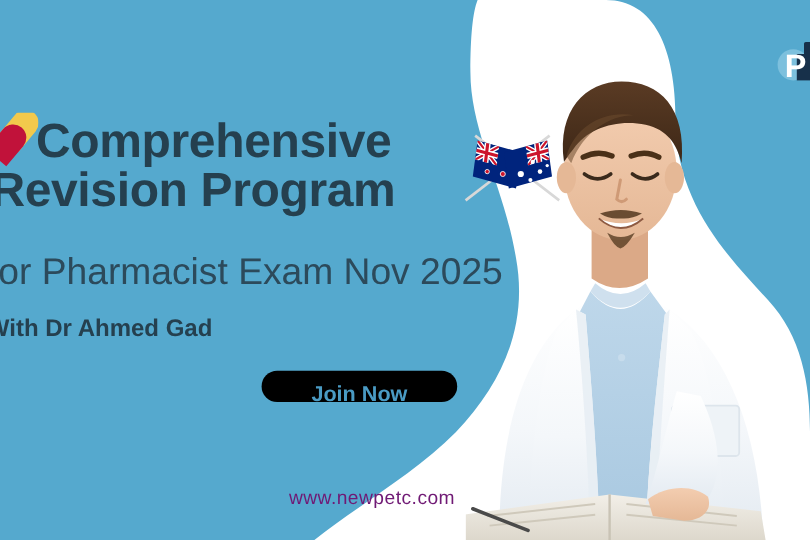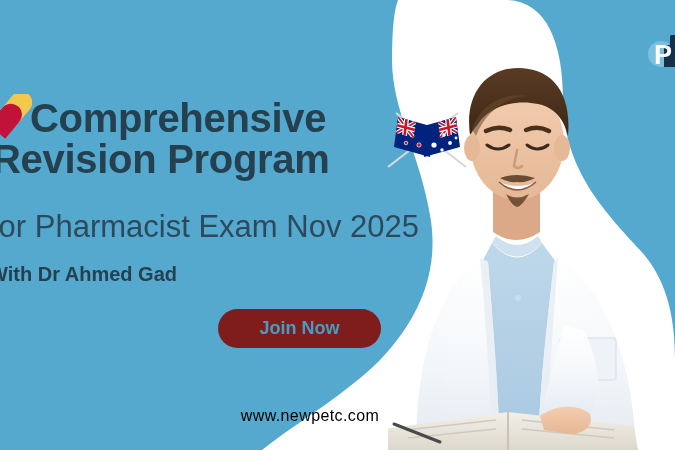--- a/index.html
+++ b/index.html
@@ -102,43 +102,43 @@
     width: 42px;
     height: 40px;
   }
 
   
   .cta {
     position: absolute;
     left: 218px;
     top: 309px;
     width: 163px;
-    height: 39px;
-    background: #7f1d1d;
+    height: 26px;
+    background: #000000;
     border: none;
     border-radius: 20px;
     color: #4a9bc4;
     font-family: "Liberation Sans", sans-serif;
     font-size: 18px;
     font-weight: bold;
     cursor: pointer;
     padding: 0;
     line-height: 39px;
     text-align: center;
   }
 
   
   .url {
     position: absolute;
     left: 0;
     top: 407px;
     width: 620px;
     text-align: center;
     font-size: 16px;
-    color: #000000;
+    color: #701a75;
     letter-spacing: 0.4px;
   }
 </style>
 </head>
 <body>
 
 <div id="banner">
 
   <div class="bg-base"></div>
 

